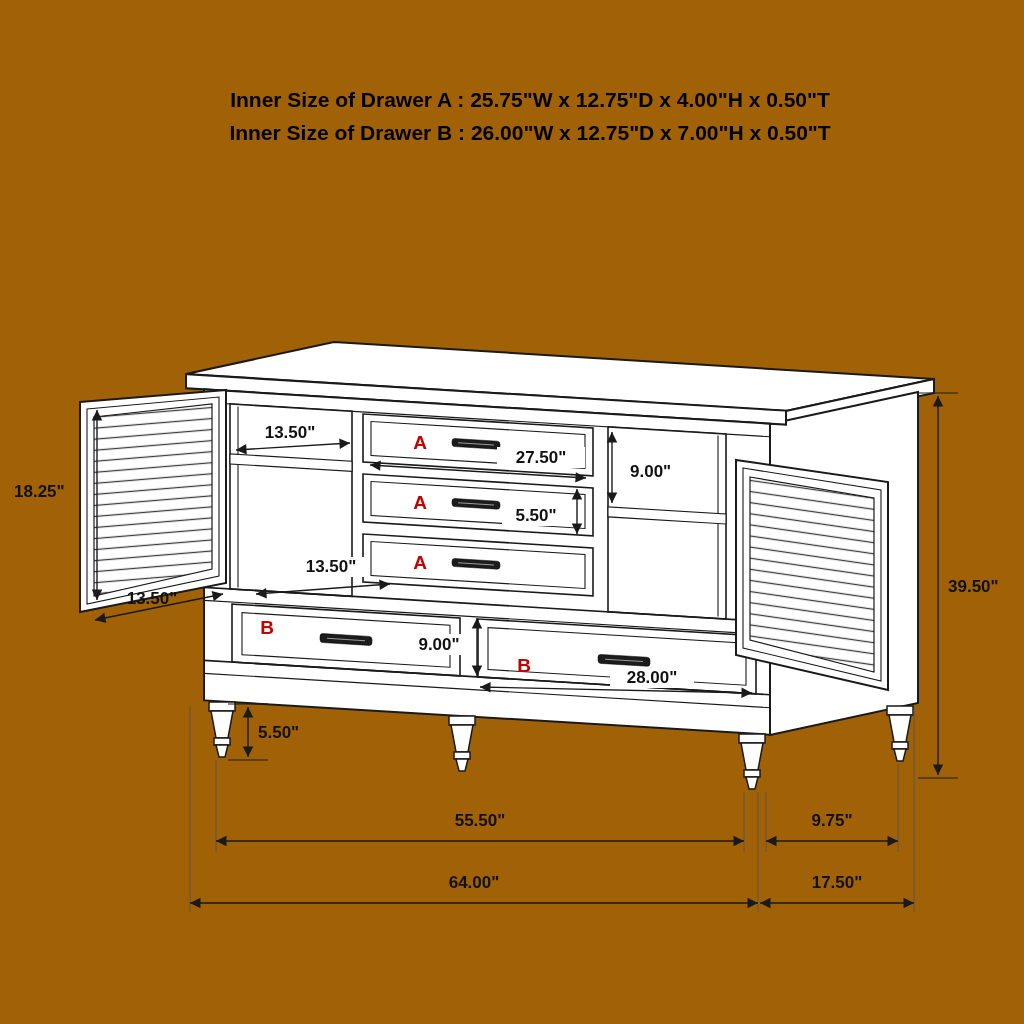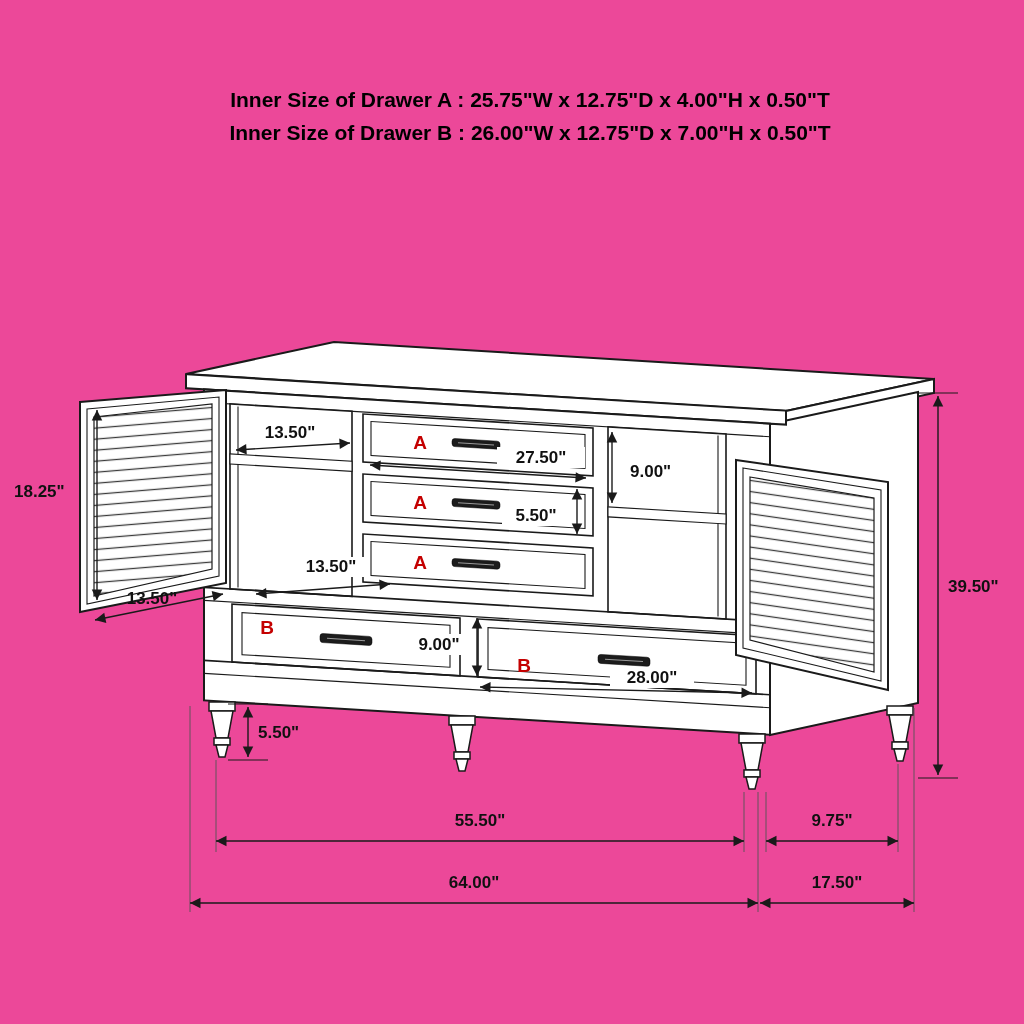--- a/index.html
+++ b/index.html
@@ -1,16 +1,16 @@
 <!DOCTYPE html>
 <html><head>
 <meta charset="utf-8">
 <style>
   html,body{margin:0;padding:0;background:#ffffff;}
-  .stage{width:1024px;height:1024px;position:relative;background:#ec4899;font-family:"Liberation Sans",sans-serif;}
+  .stage{width:1024px;height:1024px;position:relative;background:#a16207;font-family:"Liberation Sans",sans-serif;}
   .title{font:bold 21px "Liberation Sans",sans-serif;fill:#000;}
   .ol{fill:#ffffff;stroke:#1a1a1a;stroke-width:2;}
   .ln{fill:#ffffff;stroke:#1a1a1a;stroke-width:1.6;}
   .lnn{fill:none;stroke:#1a1a1a;stroke-width:1.6;}
   .thin{fill:none;stroke:#1a1a1a;stroke-width:1.1;}
   .thinr{fill:#ffffff;stroke:#1a1a1a;stroke-width:1.1;}
   .dim{fill:none;stroke:#1a1a1a;stroke-width:1.4;}
   .tick{stroke:#1a1a1a;stroke-width:1.2;}
   .guide{stroke:#555;stroke-width:0.9;}
   .dimtxt{font:bold 17px "Liberation Sans",sans-serif;fill:#111;}

